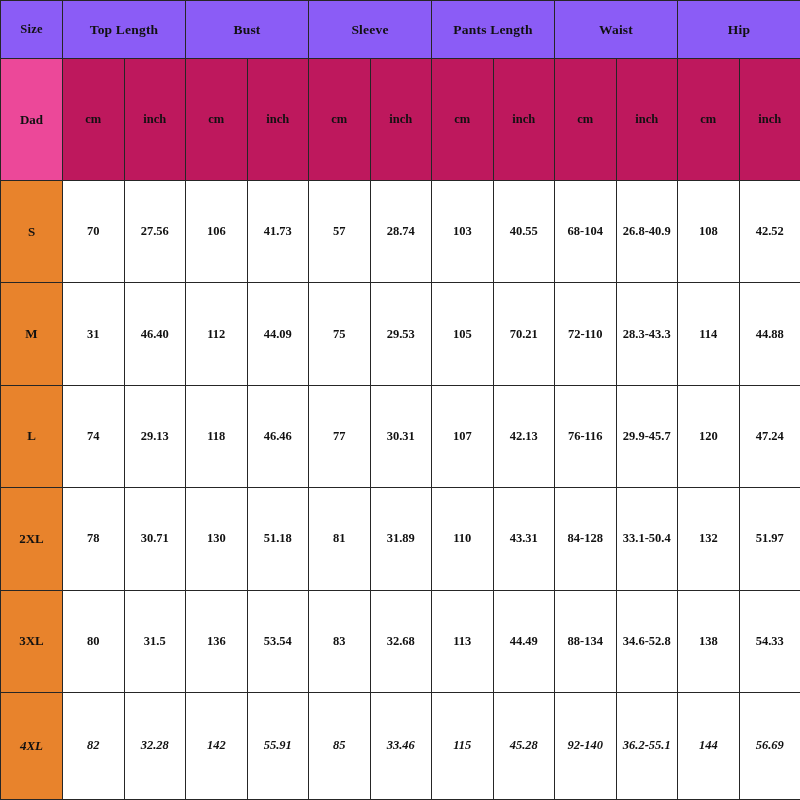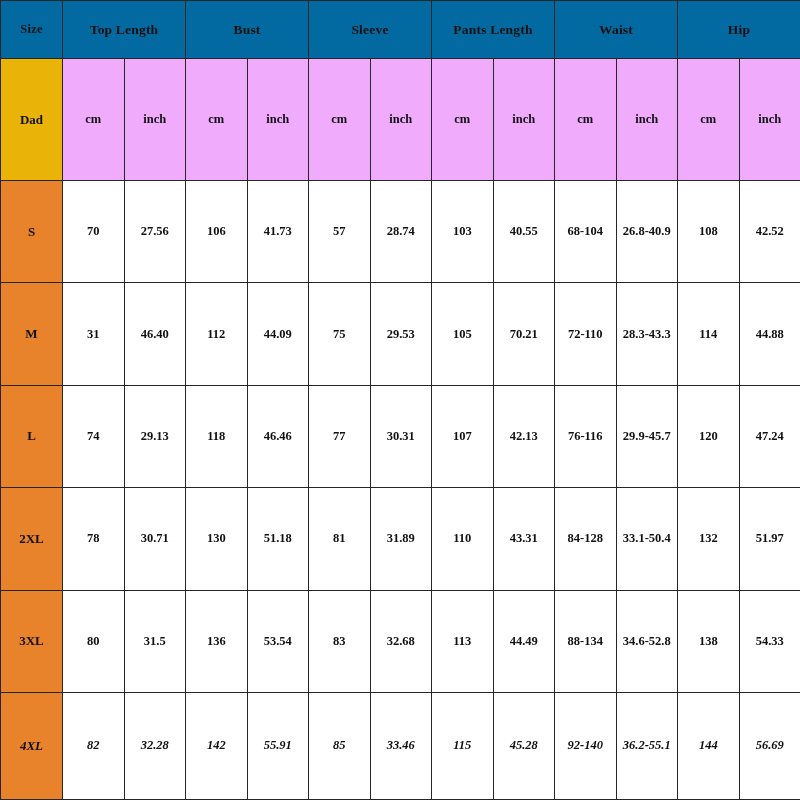--- a/index.html
+++ b/index.html
@@ -35,36 +35,36 @@
     padding: 0;
     overflow: hidden;
     white-space: nowrap;
   }
   
   col.c-size   { width: 62px; }
   col.c-unit   { width: 61.5px; }
 
   
   tr.group-row th {
-    background: #0369a1;
+    background: #8b5cf6;
     height: 57px;
     font-size: 13.5px;
     letter-spacing: 0.2px;
   }
   tr.group-row th.size-head {
     font-size: 12.5px;
   }
   
   tr.unit-row th {
-    background: #f0abfc;
+    background: #be185d;
     height: 121px;
     font-size: 12.5px;
   }
   tr.unit-row th.size-head {
-    background: #eab308;
+    background: #ec4899;
     font-size: 13px;
   }
   
   tbody tr {
     height: 88px;
   }
   tbody td {
     background: #ffffff;
     font-size: 12.5px;
   }

